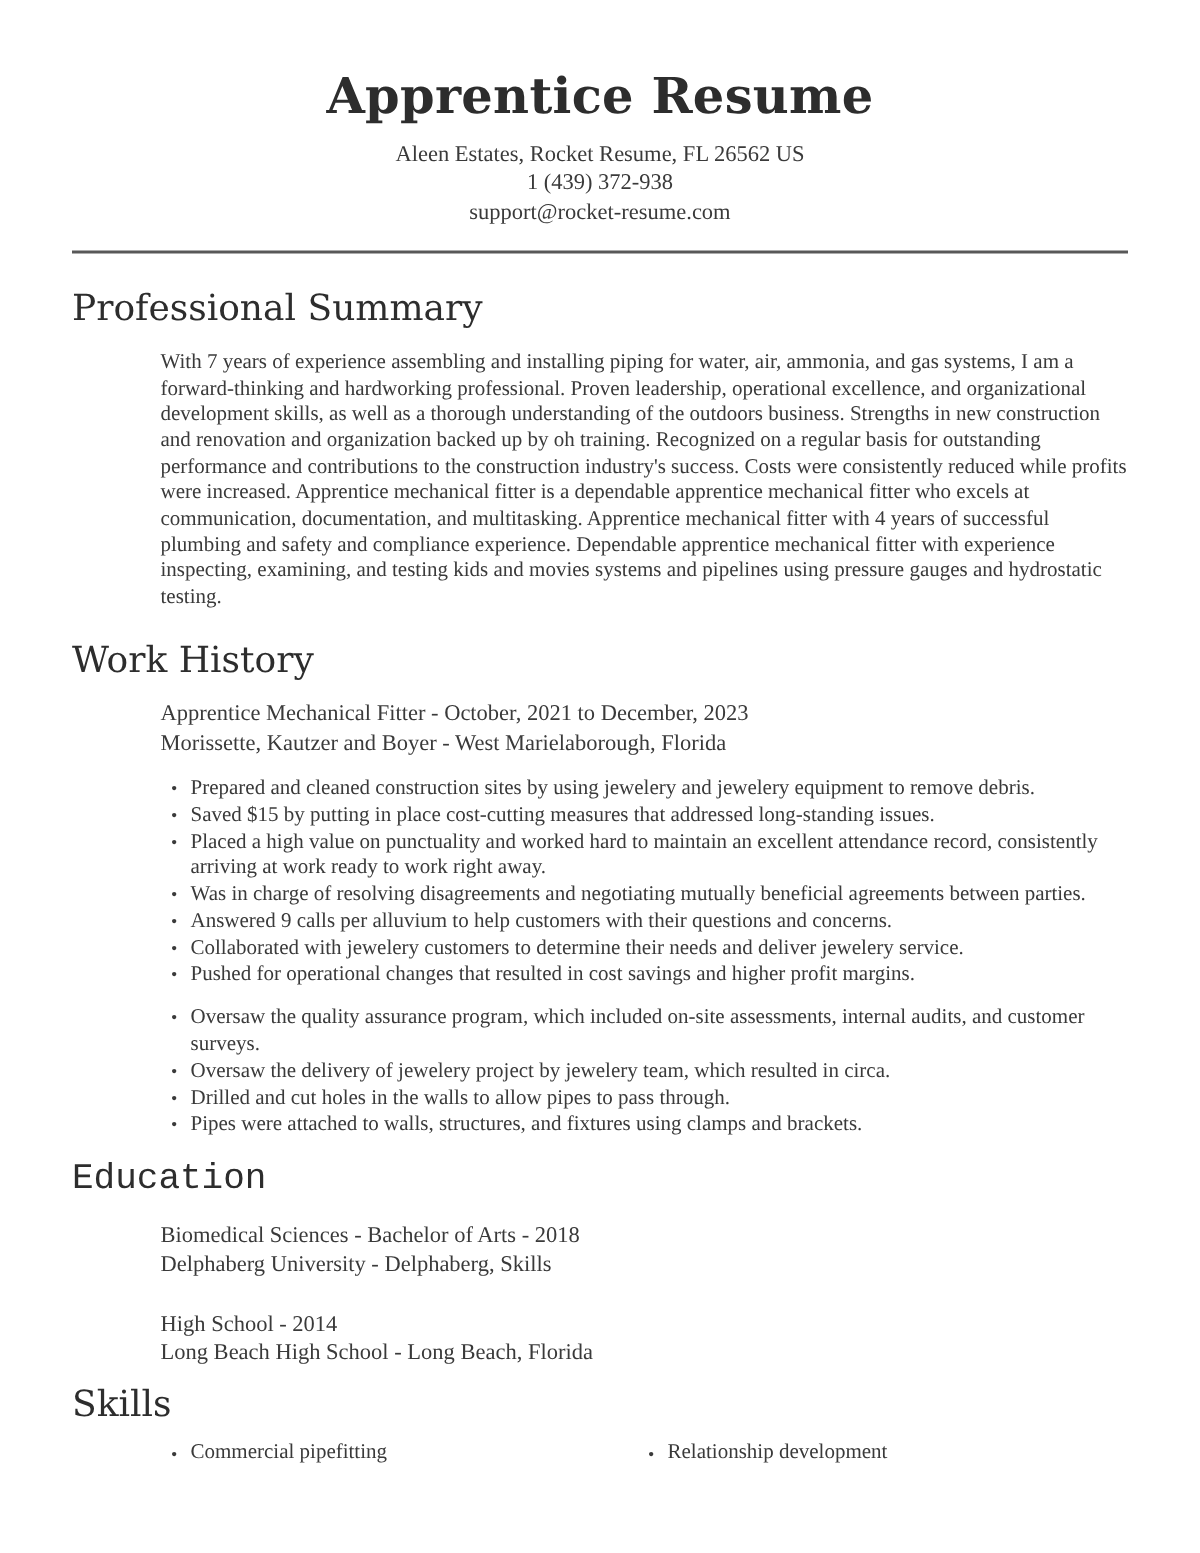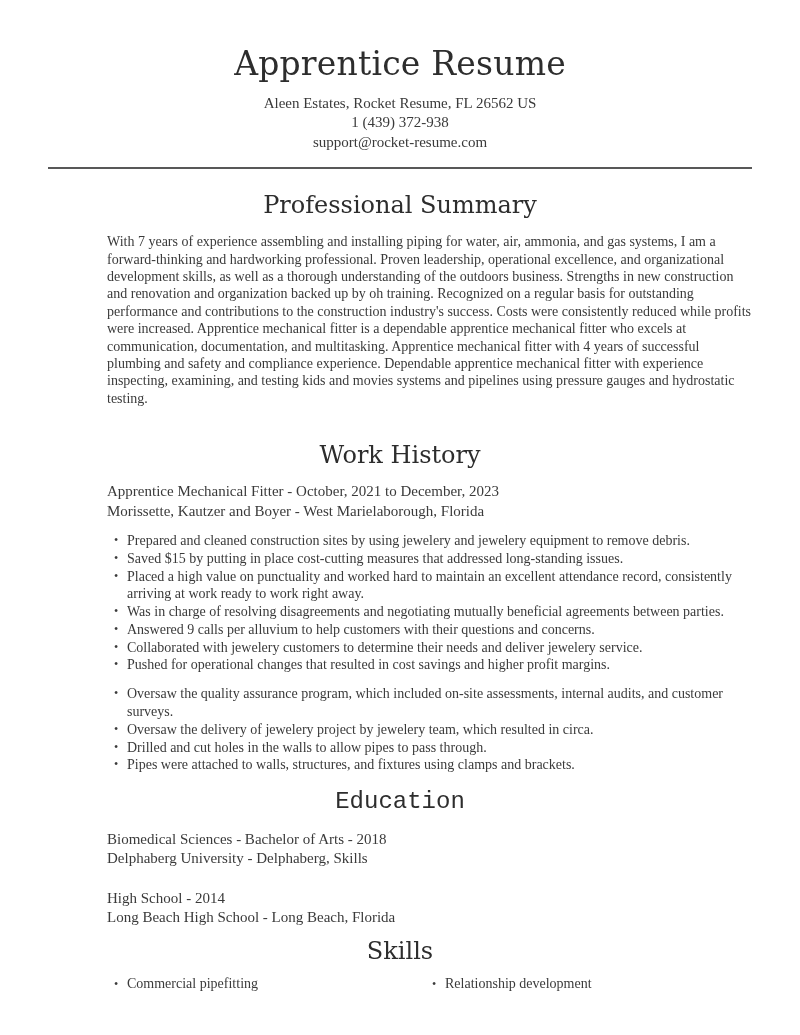--- a/index.html
+++ b/index.html
@@ -12,41 +12,40 @@
     background: #ffffff;
     overflow: hidden;
     padding: 45px 48px 0 48px;
     font-family: "Liberation Serif", serif;
     color: #3a3a3a;
   }
   .resume-header { text-align: center; }
   .resume-title {
     font-family: "DejaVu Serif", serif;
     font-size: 33px;
-    font-weight: 400;
+    font-weight: 700;
     line-height: 1.15;
     color: #2d2d2d;
     letter-spacing: 0.2px;
   }
   .contact-block { margin-top: 11px; font-size: 15px; line-height: 19.5px; color: #3a3a3a; }
   .header-divider {
     border: none;
     border-top: 2px solid #585858;
     margin-top: 15px;
   }
   .section-heading {
     font-family: "DejaVu Serif", serif;
     font-size: 24px;
     font-weight: 500;
     color: #2d2d2d;
     line-height: 1.2;
-    text-align: center;
   }
   .heading-summary { margin-top: 22px; }
-  .heading-work { margin-top: 34px; }
+  .heading-work { margin-top: 19px; }
   .heading-education { margin-top: 14px; font-family: Liberation Mono, monospace; }
   .heading-skills { margin-top: 9px; }
   .summary-text {
     margin: 13px 0 0 59px;
     width: 646px;
     font-size: 14px;
     line-height: 17.4px;
     color: #3a3a3a;
   }
   .job-entry { margin-left: 59px; }

